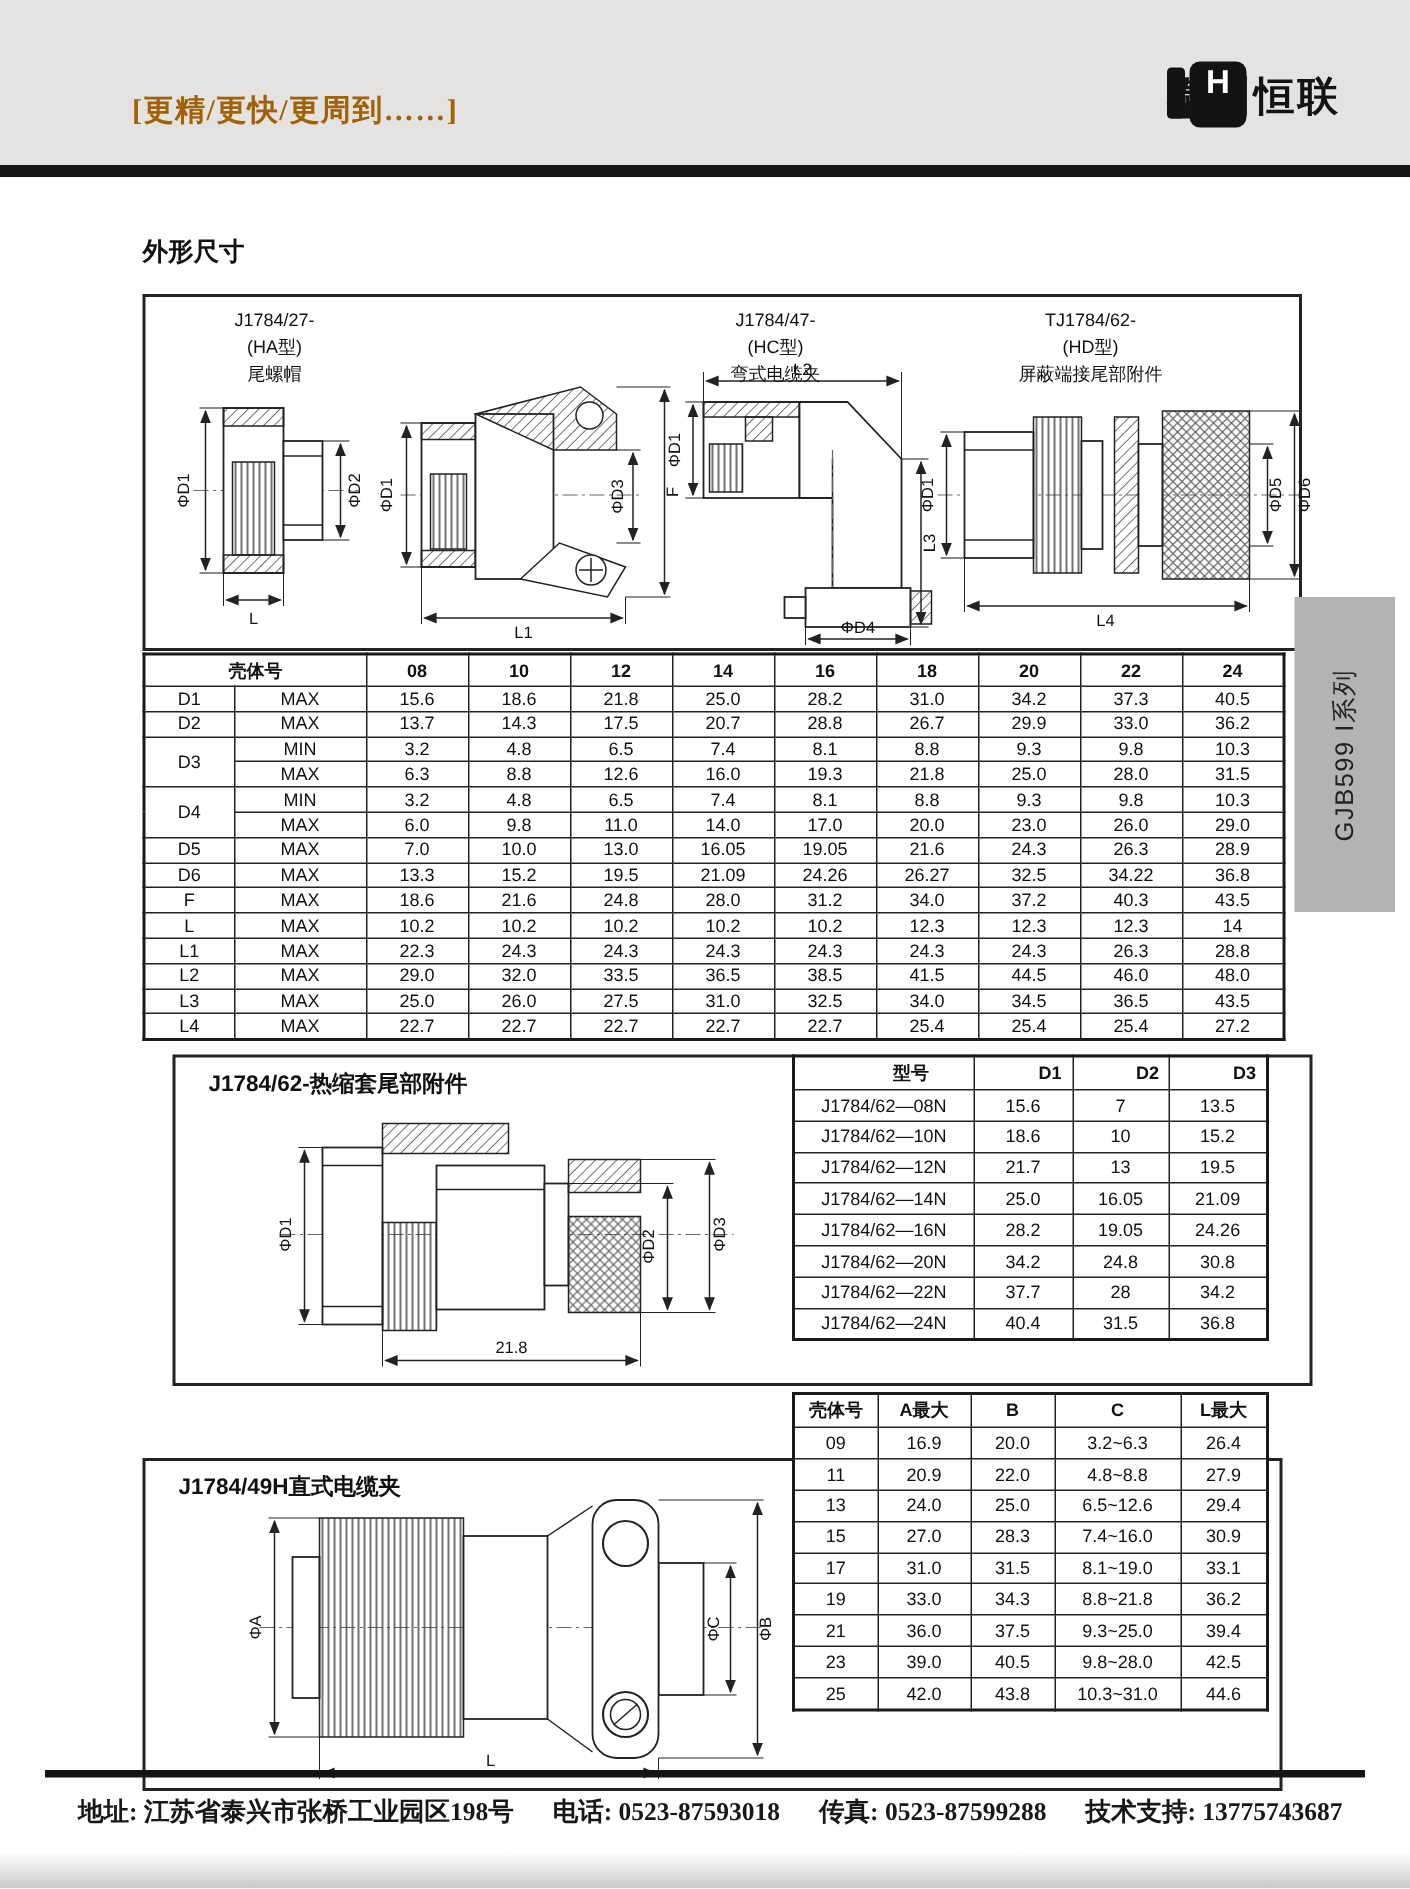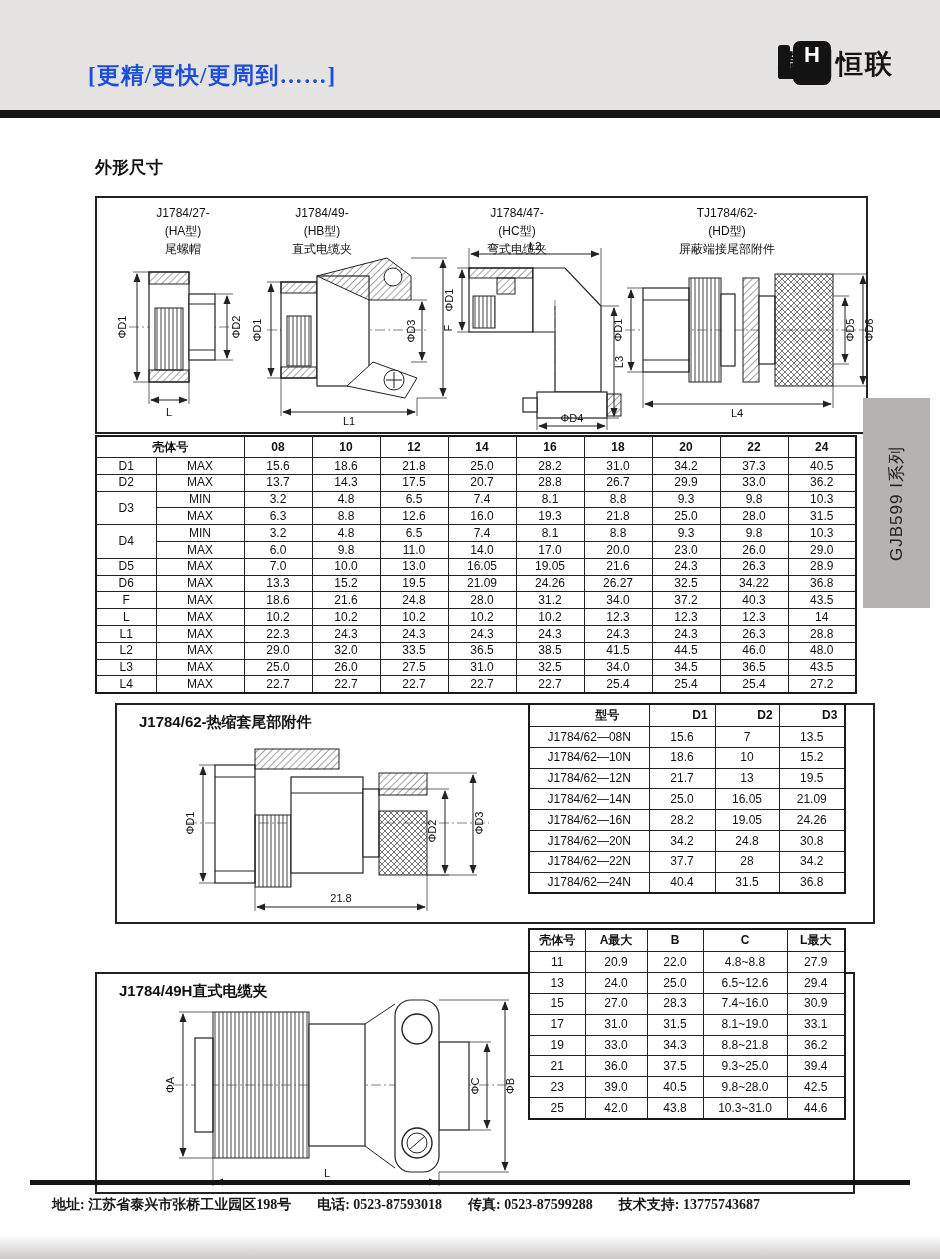--- a/index.html
+++ b/index.html
@@ -1,21 +1,21 @@
 <!DOCTYPE html>
 <html><head>
 <meta charset="utf-8">
 <style>
   html,body{margin:0;padding:0;background:#ffffff;}
   #page{position:relative;width:940px;height:1259px;background:#ffffff;overflow:hidden;
         font-family:"Liberation Sans",sans-serif;color:#111;}
   
   .hdr{position:absolute;left:0;top:0;width:940px;height:110px;background:#e4e3e1;}
   .slogan{position:absolute;left:88px;top:60px;font-family:"Liberation Serif",serif;
-          font-weight:bold;font-size:23px;letter-spacing:1px;color:#1d4ed8;}
+          font-weight:bold;font-size:20px;letter-spacing:1px;color:#a16207;}
   .brand{position:absolute;right:46px;top:46px;display:flex;align-items:center;gap:10px;}
   .brand-name{font-size:27px;font-weight:900;letter-spacing:2px;color:#131313;}
   .hdr-bar{position:absolute;left:0;top:110px;width:940px;height:8px;background:#161616;}
   
   .pgtitle{position:absolute;left:95px;top:156px;font-size:17px;font-weight:bold;}
   
   .box{position:absolute;border:2px solid #222;background:#fff;}
   #box1{left:95px;top:196px;width:756px;height:234px;padding-left:13px;}
   #box2{left:95px;top:703px;width:756px;height:217px;margin-left:20px;}
   #box3{left:95px;top:928px;width:756px;height:218px;margin-top:44px;}
@@ -34,21 +34,21 @@
   #shrink-table td{height:19.8px;}
   #clamp-table{position:absolute;left:528px;top:928px;width:318px;border:2px solid #1a1a1a;}
   #clamp-table thead th{height:21px;}
   #clamp-table td{height:19.9px;}
   
   .side-tab{position:absolute;left:863px;top:398px;width:67px;height:210px;background:#b4b3b1;
             display:flex;align-items:center;justify-content:center;}
   .side-tab span{transform:rotate(-90deg);white-space:nowrap;font-size:17px;letter-spacing:1px;color:#222;}
   
   .ftr-bar{position:absolute;left:30px;top:1180px;width:880px;height:5px;background:#141414;}
-  .ftr{position:absolute;left:52px;top:1196px;display:flex;gap:26px;font-size:14px;font-weight:bold;
+  .ftr{position:absolute;left:52px;top:1196px;display:flex;gap:26px;font-size:17px;font-weight:bold;
        font-family:"Liberation Serif",serif;color:#181818;white-space:nowrap;}
   .bottom-shade{position:absolute;left:0;bottom:0;width:940px;height:24px;
        background:linear-gradient(to bottom,#ffffff 0%,#c9c8c6 100%);}
   
   svg{position:absolute;overflow:visible;}
   .o{fill:#fff;stroke:#222;stroke-width:1.2;}
   .thin{stroke:#222;stroke-width:1;fill:none;}
   .cl{stroke:#666;stroke-width:0.8;stroke-dasharray:10 3 2 3;fill:none;}
   .dim{stroke:#222;stroke-width:1;fill:none;}
   .ext{stroke:#222;stroke-width:0.7;fill:none;}
@@ -73,25 +73,20 @@
   </div>
   <div class="hdr-bar"></div>
 
   <div class="pgtitle">外形尺寸</div>
 
   <div class="box" id="box1">
     <div class="cap" style="left:16px;width:140px;">
       <div>J1784/27-</div>
       <div>(HA型)</div>
       <div>尾螺帽</div>
-    </div>
-    <div class="cap" style="left:150px;width:150px;">
-      <div>J1784/49-</div>
-      <div>(HB型)</div>
-      <div>直式电缆夹</div>
     </div>
     <div class="cap" style="left:350px;width:140px;">
       <div>J1784/47-</div>
       <div>(HC型)</div>
       <div>弯式电缆夹</div>
     </div>
     <div class="cap" style="left:535px;width:190px;">
       <div>TJ1784/62-</div>
       <div>(HD型)</div>
       <div>屏蔽端接尾部附件</div>
@@ -634,20 +629,27 @@
         <tr>
           <th>壳体号</th>
           <th>A最大</th>
           <th>B</th>
           <th>C</th>
           <th>L最大</th>
         </tr>
       </thead>
       <tbody>
         <tr>
+          <td>09</td>
+          <td>16.9</td>
+          <td>20.0</td>
+          <td>3.2~6.3</td>
+          <td>26.4</td>
+        </tr>
+        <tr>
           <td>11</td>
           <td>20.9</td>
           <td>22.0</td>
           <td>4.8~8.8</td>
           <td>27.9</td>
         </tr>
         <tr>
           <td>13</td>
           <td>24.0</td>
           <td>25.0</td>

